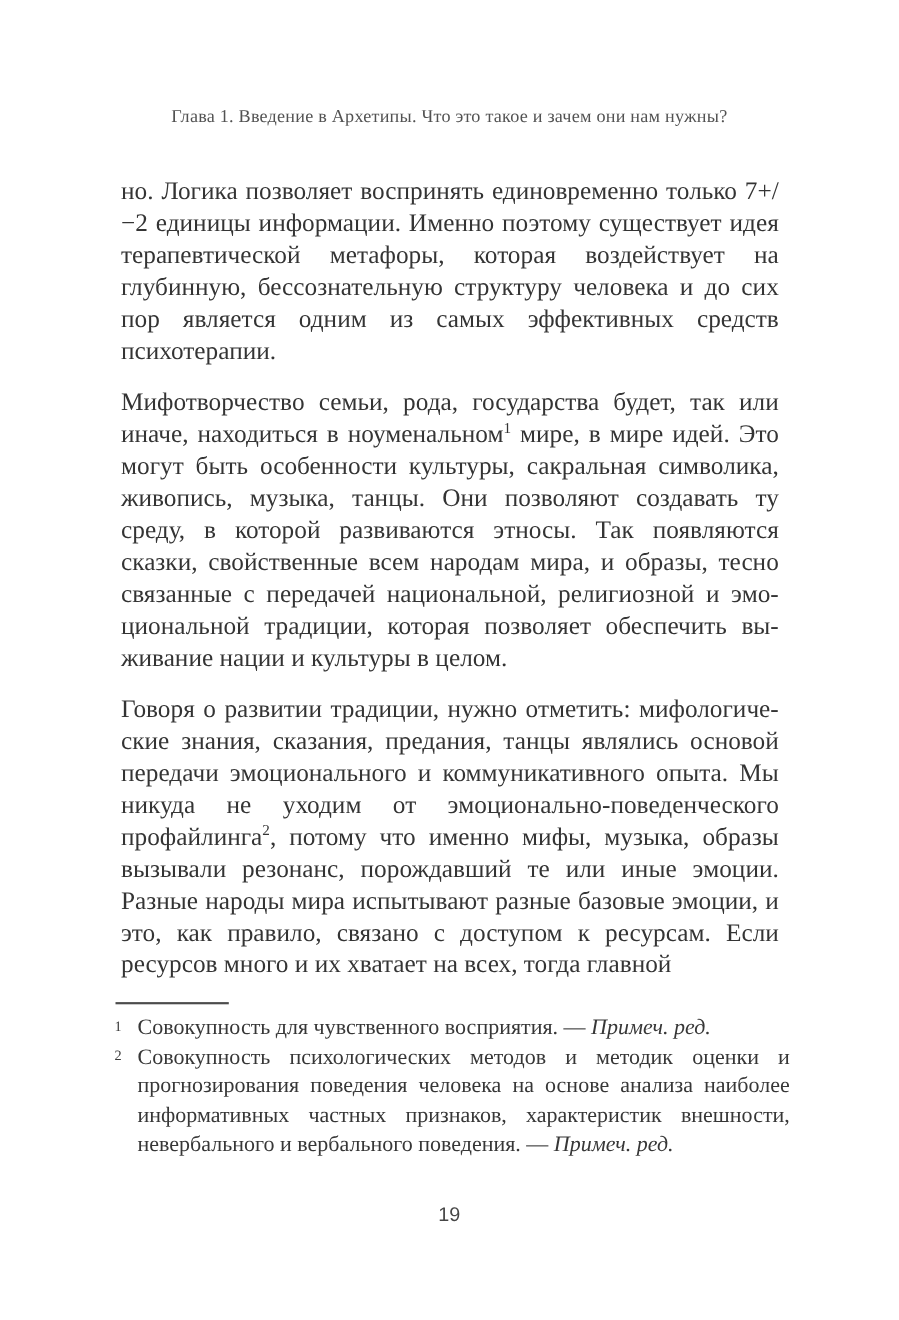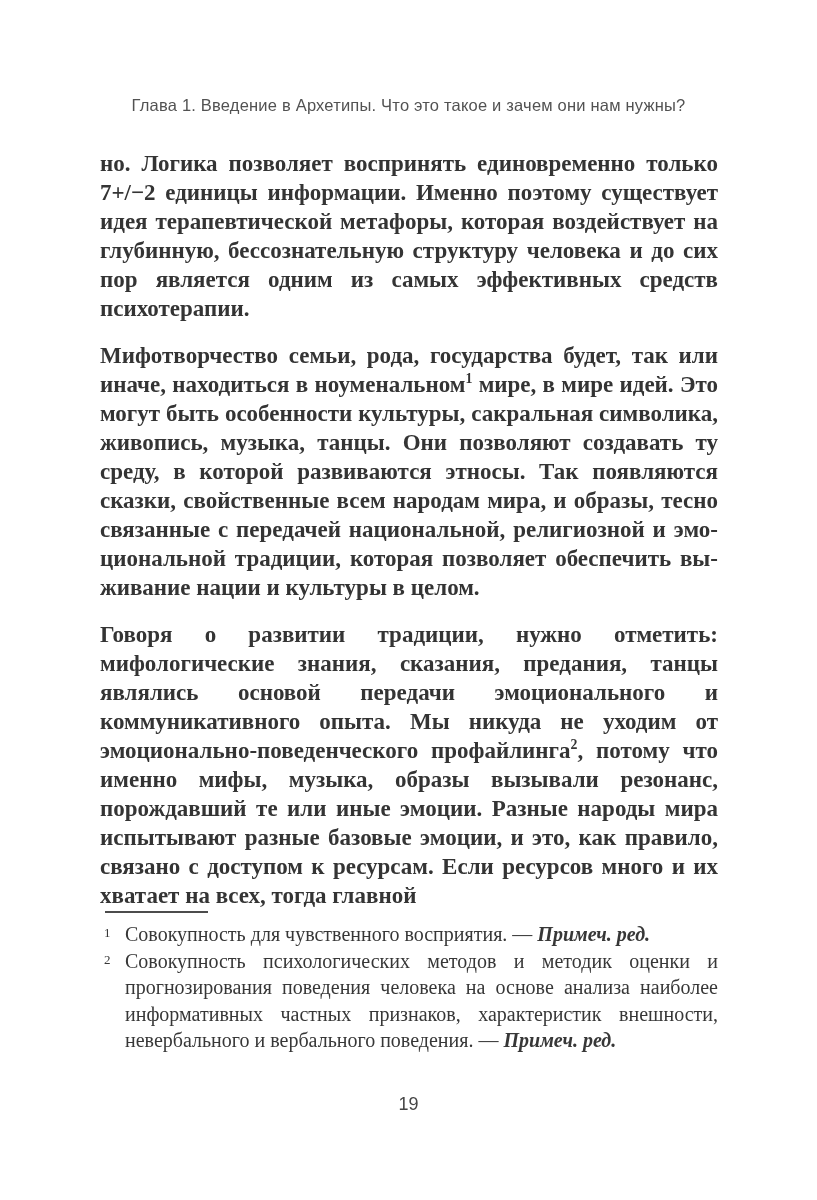--- a/index.html
+++ b/index.html
@@ -14,39 +14,38 @@
     background: #ffffff;
     overflow: hidden;
     font-family: "Liberation Serif", serif;
   }
   .running-header {
     position: absolute;
     top: 96px;
     left: 0;
     right: 0;
     text-align: center;
-    font-family: Liberation Sans, sans-serif;
+    font-family: Liberation Serif, serif;
     font-size: 16.5px;
     font-weight: 400;
     color: #525252;
     letter-spacing: 0.2px;
   }
   .body-text {
     position: absolute;
     top: 149px;
     left: 100px;
     width: 618px;
     font-size: 23px;
     line-height: 29px;
     color: #343434;
     text-align: justify;
   }
   .body-text p {
-    margin: 0;
-    font-weight: bold;
+    margin: 10px;
   }
   .body-text p + p {
     margin-top: 18px;
   }
   .fn-ref {
     font-size: 60%;
     vertical-align: super;
     line-height: 0;
   }
   .footnotes {
@@ -73,21 +72,20 @@
   }
   .fn-marker {
     position: absolute;
     left: 4px;
     top: -1px;
     font-size: 13px;
     color: #373737;
   }
   .fn-attrib {
     font-style: italic;
-    font-weight: bold;
   }
   .page-number {
     position: absolute;
     top: 1094px;
     left: 0;
     right: 0;
     text-align: center;
     font-family: "Liberation Sans", sans-serif;
     font-size: 18px;
     color: #464646;

